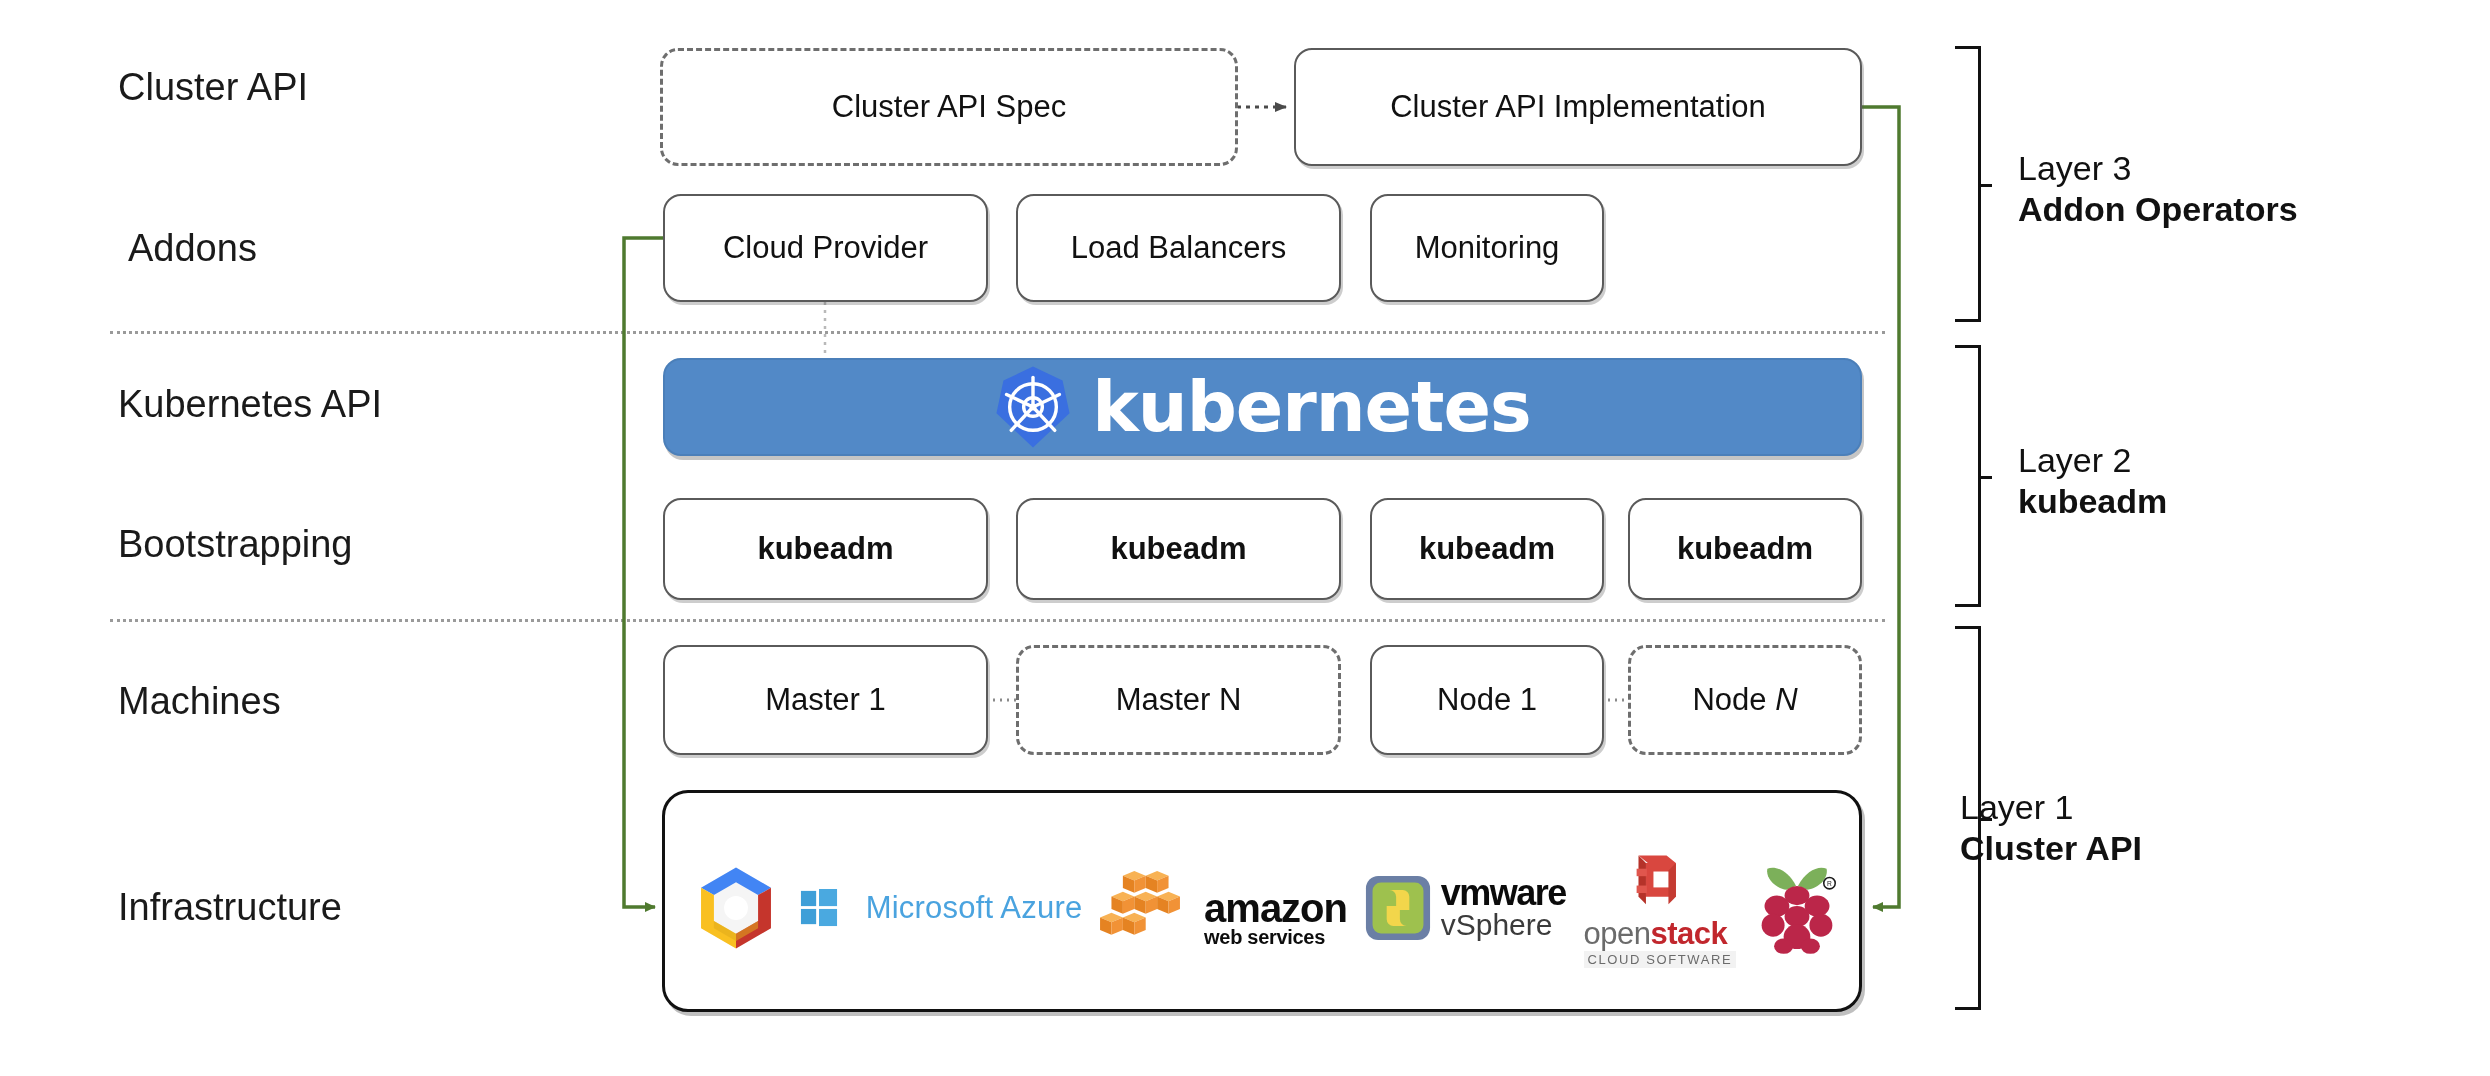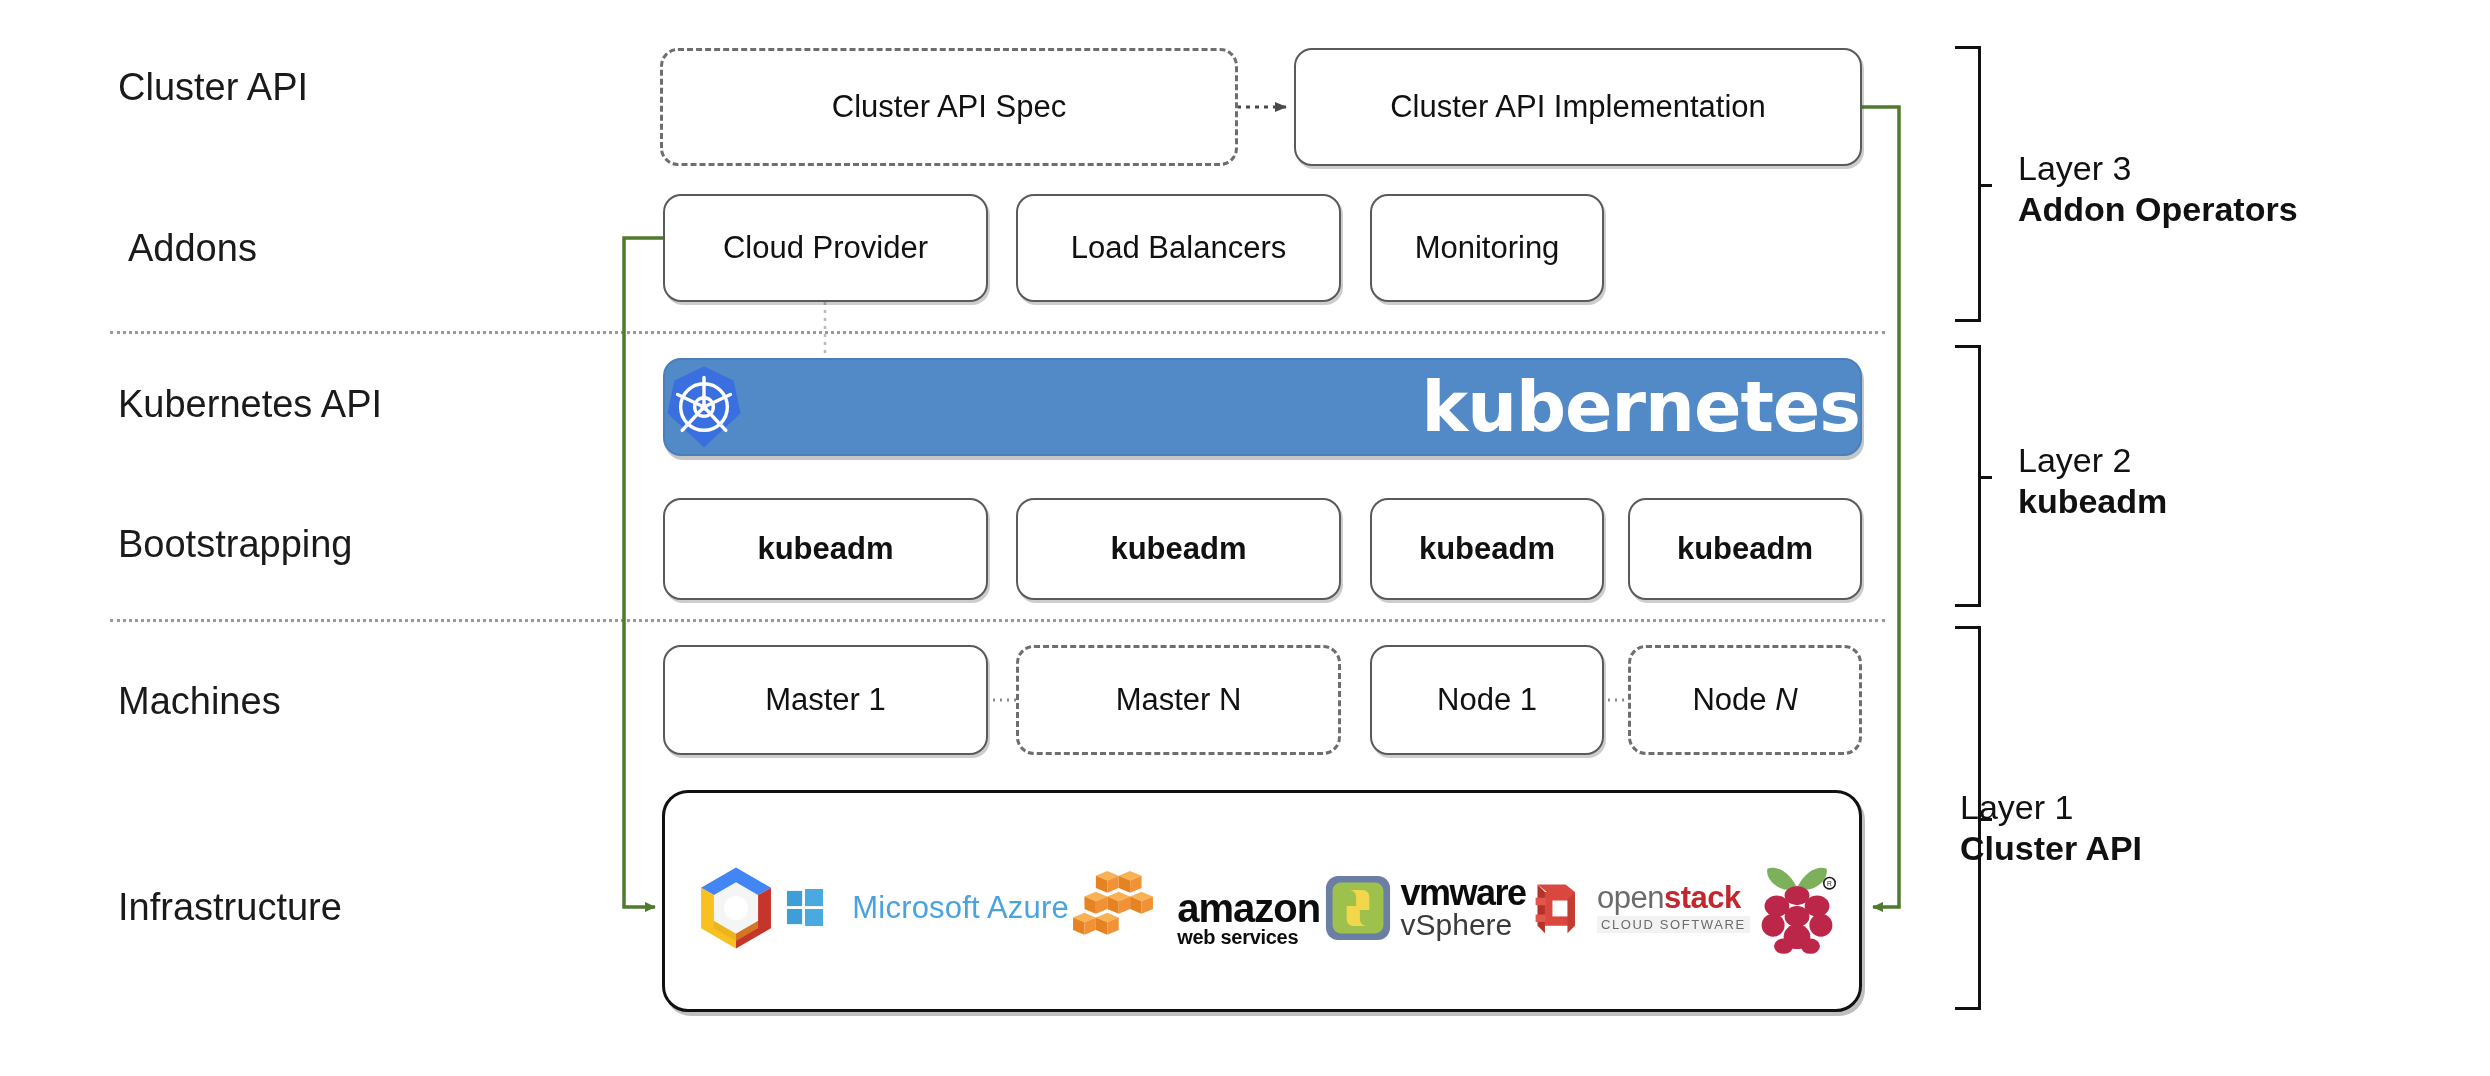--- a/index.html
+++ b/index.html
@@ -16,21 +16,21 @@
        font-size:31px;color:#111;text-align:center;}
   .box.solid{border:2.5px solid #5a5a5a;box-shadow:2px 3px 0 rgba(90,90,90,.30);}
   .box.dashed{border:3px dashed #6e6e6e;}
   .box.bold{font-weight:bold;}
   .box.heavy{border:3.5px solid #111;border-radius:26px;box-shadow:3px 4px 0 rgba(0,0,0,.25);}
 
   
   .k8sbar{position:absolute;box-sizing:border-box;background:#5289c7;
           border:2px solid #4b7fb9;border-radius:18px;
           box-shadow:2px 4px 0 rgba(90,90,90,.35);
-          display:flex;align-items:center;justify-content:space-between;gap:20px;}
+          display:flex;align-items:center;justify-content:center;gap:20px;}
   .k8sword{font-size:70px;font-weight:bold;color:#ffffff;letter-spacing:-1px;
            font-family:"DejaVu Sans","Liberation Sans",sans-serif;}
 
   
   .sep{position:absolute;height:0;border-top:3px dotted #9a9a9a;}
 
   
   .brace{position:absolute;width:26px;box-sizing:border-box;
          border:3px solid #111;border-left:none;}
   .brace .nub{position:absolute;right:-14px;top:50%;width:14px;height:0;
@@ -233,21 +233,21 @@
         <rect x="8" y="8" width="54" height="54" rx="9" fill="#9ec14e"></rect>
         <path d="M24 16 h16 a7 7 0 0 1 7 7 v14 h-14 v-14 a7 7 0 0 0 -7 -7z" fill="#f2d64b"></path>
         <path d="M46 54 h-16 a7 7 0 0 1 -7 -7 v-14 h14 v14 a7 7 0 0 0 7 7z" fill="#f2d64b"></path>
       </svg>
       <div style="display:flex;flex-direction:column;align-items:flex-start;">
         <span class="vm-top">vmware</span>
         <span class="vm-bot">vSphere</span>
       </div>
     </div>
 
-    <div class="logo" style="gap:9px;">
+    <div class="logo" style="gap:9px;flex-direction:column;">
       <svg width="58" height="62" viewBox="0 0 62 66">
         <path d="M8 8 h30 l10 8 h-30z" fill="#d9473f"></path>
         <path d="M8 8 v44 l8 8 v-44z" fill="#b53229"></path>
         <path d="M16 16 h32 v36 h-32z" fill="#d9473f"></path>
         <rect x="24" y="25" width="17" height="17" fill="#ffffff"></rect>
         <path d="M48 16 v36 l-8 8 V24z" fill="#c43b32"></path>
         <rect x="6" y="22" width="11" height="8" fill="#e0564d"></rect>
         <rect x="6" y="40" width="11" height="8" fill="#e0564d"></rect>
       </svg>
       <div style="display:flex;flex-direction:column;align-items:flex-start;gap:3px;">

